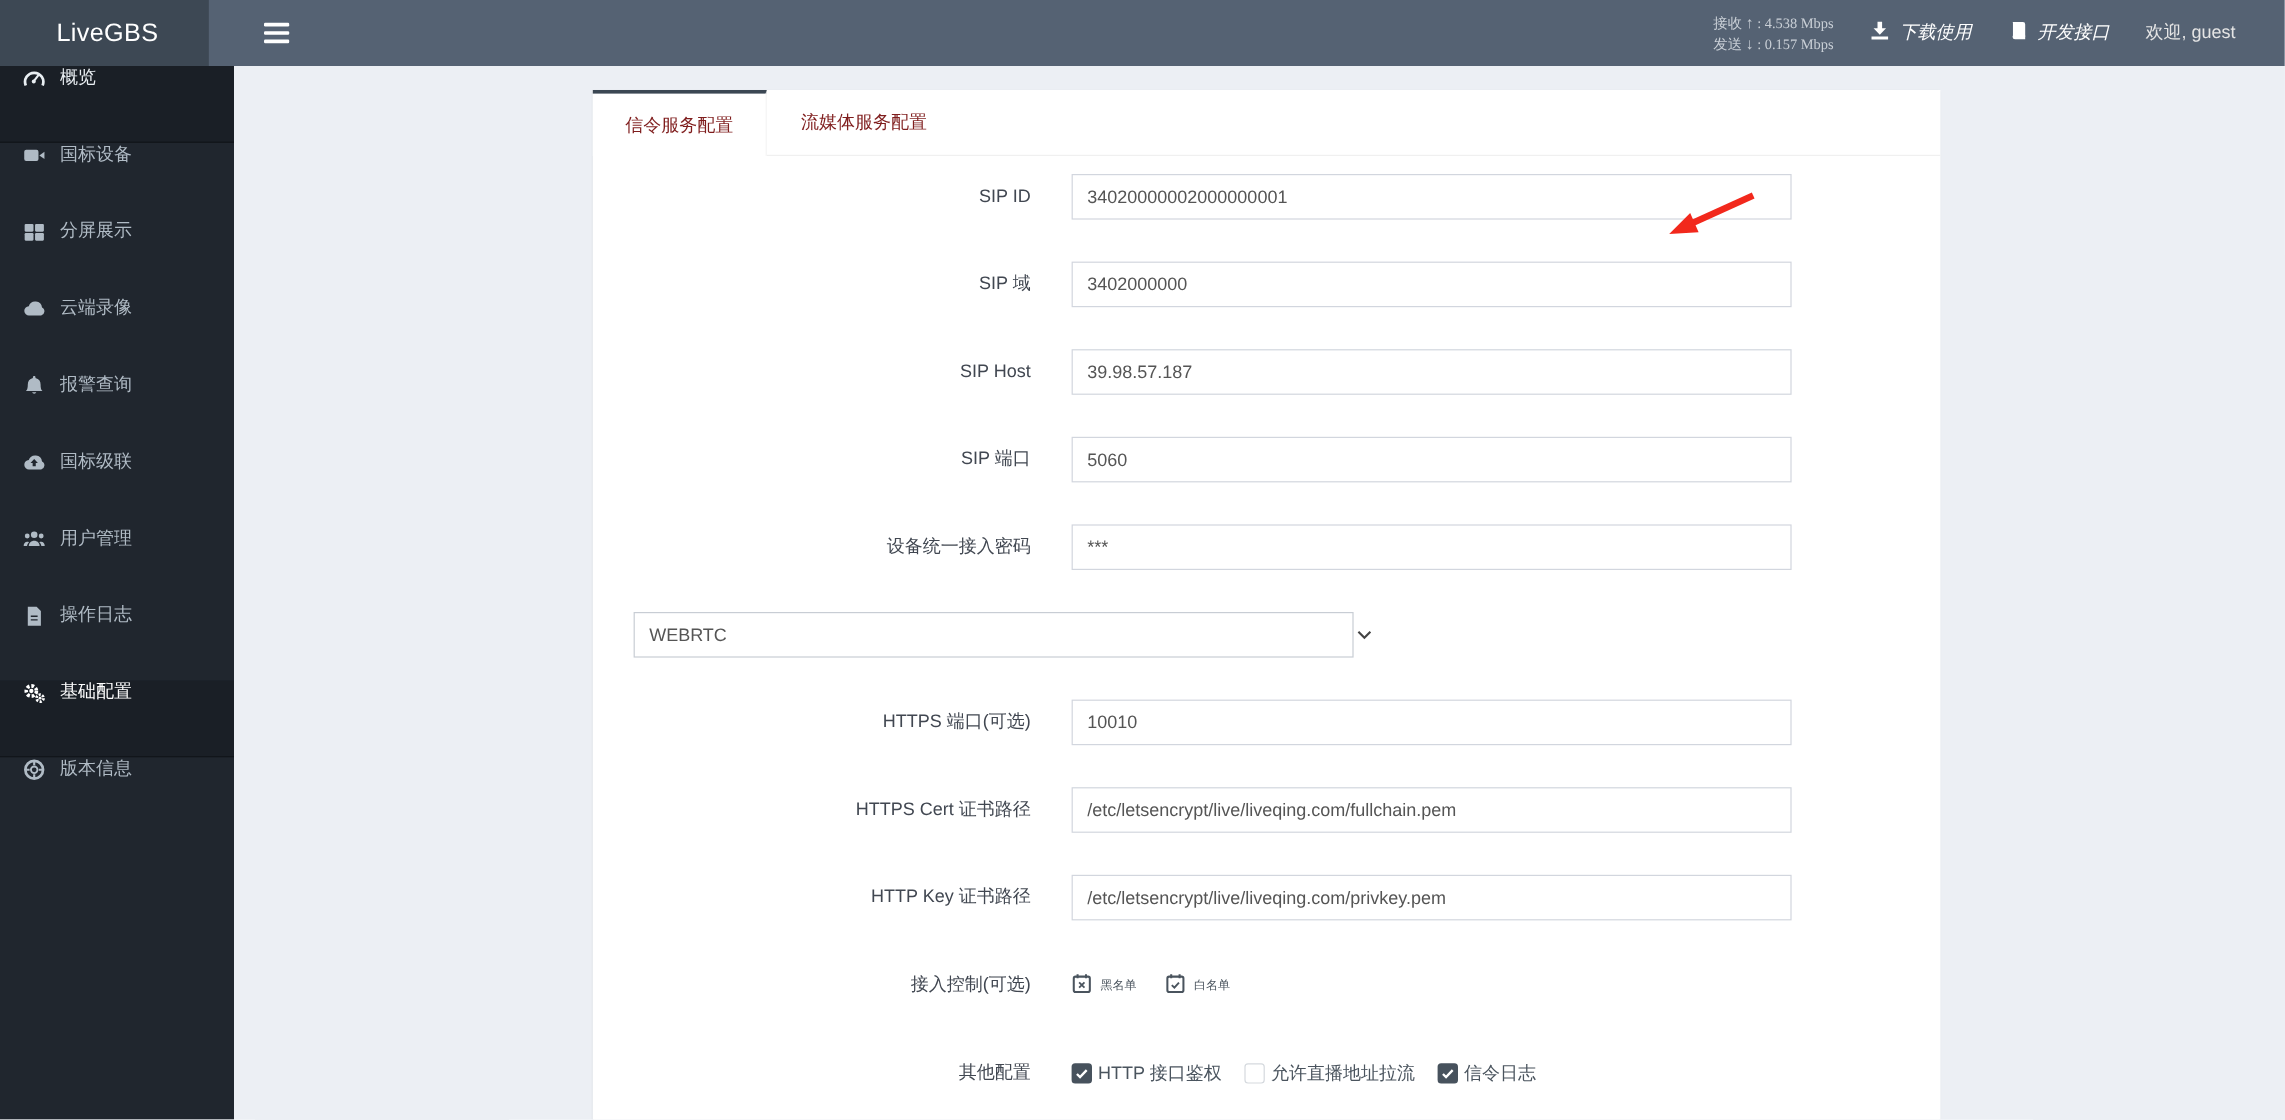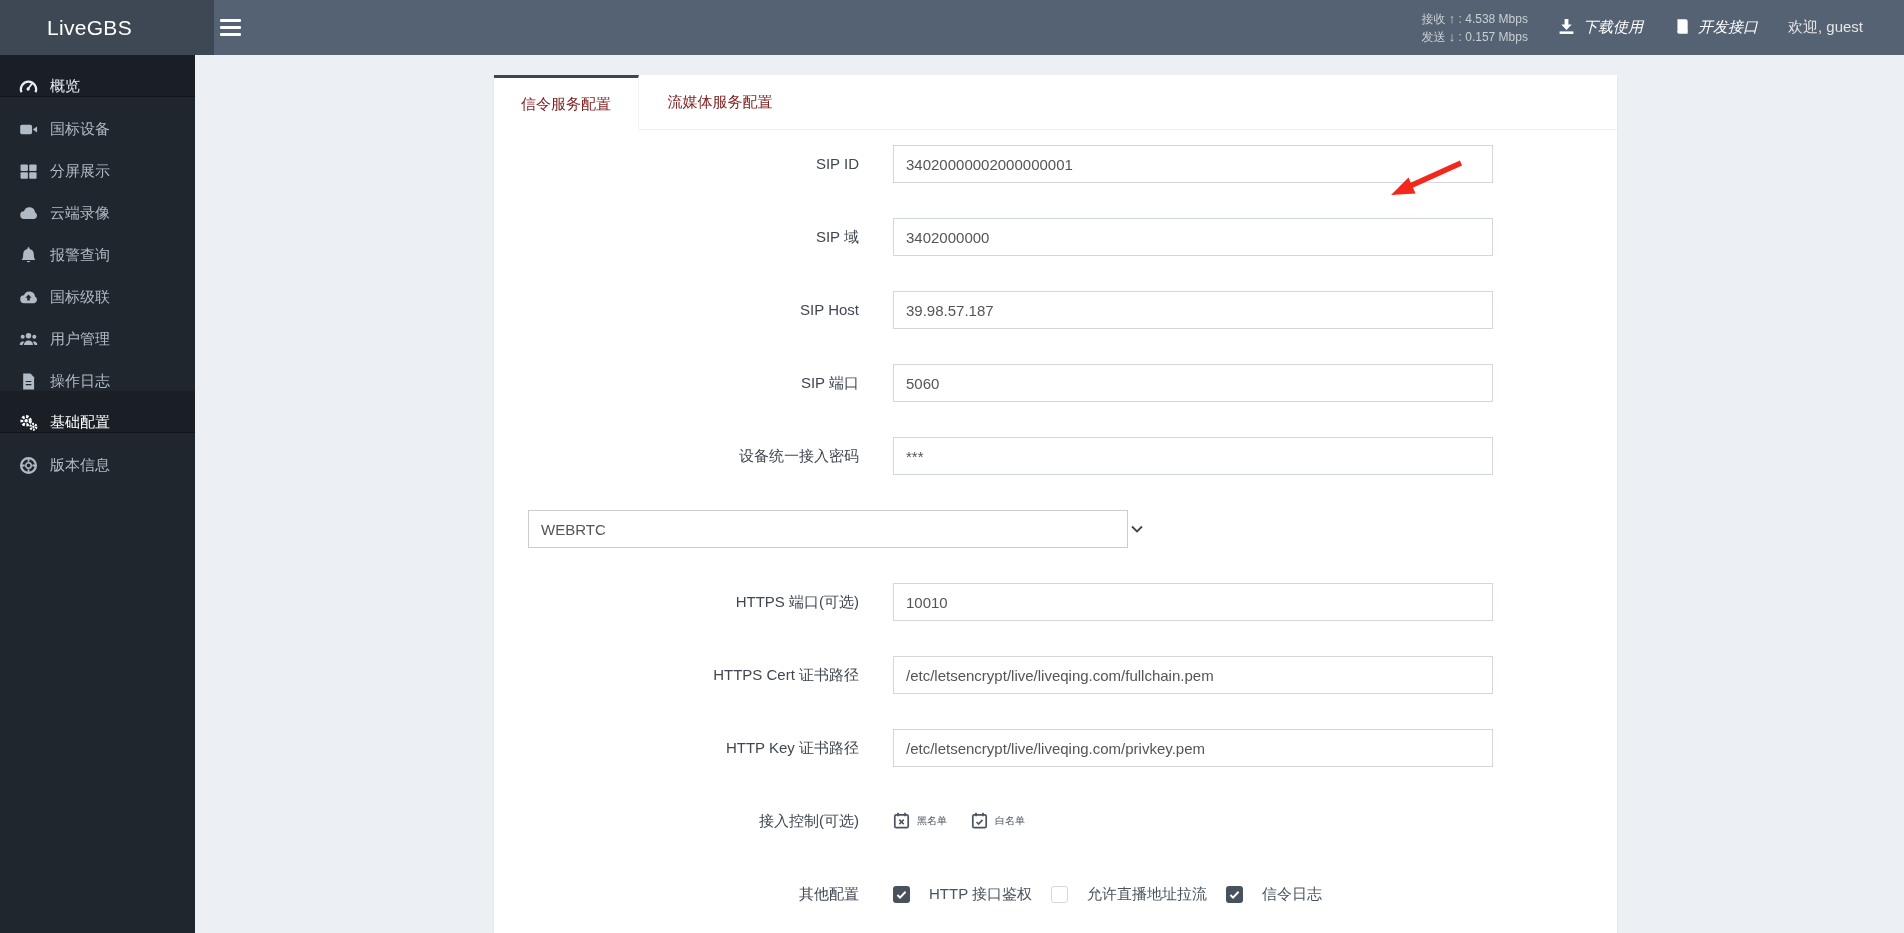--- a/index.html
+++ b/index.html
@@ -7,35 +7,35 @@
     --side-text:#b0bbc5; --page-bg:#eceff4; --tab-accent:#3b4753; --input-border:#d2d6de;
     --ink:#414751; --value-ink:#555; --slate:#4a545e; --cb-fill:#47525d; --arrow-red:#f2281c;
     --nav-muted:#c9cfd6;
   }
   *{margin:0;padding:0;box-sizing:border-box;}
   html,body{width:1904px;height:933px;overflow:hidden;}
   body{font-family:"Liberation Sans","DejaVu Sans",sans-serif;background:var(--page-bg);position:relative;}
 
   
   .header{position:absolute;left:0;top:0;width:1904px;height:55px;background:var(--navbar-bg);z-index:5;}
-  .logo{position:absolute;left:0;top:0;width:214px;height:55px;background:var(--logo-bg);
+  .logo{position:absolute;left:0;top:0;width:174px;height:55px;background:var(--logo-bg);
         color:#fff;font-size:21px;line-height:55px;padding-left:47px;letter-spacing:.3px;}
   .hamburger{position:absolute;left:207px;top:0;height:55px;width:46px;display:flex;flex-direction:column;
         justify-content:center;align-items:center;gap:4px;cursor:pointer;}
   .hamburger i{display:block;width:21px;height:3px;background:#fff;border-radius:1px;}
   .header-right{position:absolute;right:41px;top:0;height:55px;display:flex;align-items:center;gap:30px;}
-  .net-stats{font-size:12px;color:var(--nav-muted);line-height:17px;white-space:nowrap;}
+  .net-stats{font-size:12px;color:var(--nav-muted);line-height:17px;white-space:nowrap;font-family:Liberation Serif, serif;}
   .net-stats .arr{font-weight:bold;font-size:13px;}
   .nav-item{display:flex;align-items:center;gap:8px;color:#fff;font-size:15px;cursor:pointer;white-space:nowrap;font-style:italic;}
   .nav-item svg{width:17px;height:17px;}
   .welcome{color:#e5e5e5;font-size:15px;white-space:nowrap;}
 
   
   .sidebar{position:absolute;left:0;top:55px;width:195px;bottom:0;background:var(--side-bg);}
-  .side-item{height:42px;display:flex;align-items:flex-end;color:var(--side-text);font-size:15px;cursor:pointer;}
+  .side-item{height:64px;display:flex;align-items:flex-start;color:var(--side-text);font-size:15px;cursor:pointer;}
   .side-item .ic{width:20px;height:20px;margin-left:18px;display:flex;align-items:center;justify-content:center;}
   .side-item .ic svg{width:19px;height:19px;}
   .side-item .lbl{margin-left:12px;}
   .side-item.hi{background:var(--side-hi-bg);border-bottom:1px solid #11151a;color:#e9eef2;}
   .side-item.active{color:#fff;}
 
   
   .main{position:absolute;left:195px;top:55px;right:0;bottom:0;background:var(--page-bg);}
   .card{position:absolute;left:299px;top:20px;width:1123px;height:900px;background:#fff;
         box-shadow:0 1px 2px rgba(0,0,0,.08);}
@@ -49,21 +49,21 @@
   .form-label{flex:none;width:365px;text-align:right;font-size:15px;color:var(--ink);line-height:38px;}
   .form-ctrl{flex:none;margin-left:34px;width:628px;position:relative;}
   .text-input{width:600px;height:38px;border:1px solid var(--input-border);padding:0 12px;
         font-size:15px;color:var(--value-ink);font-family:inherit;background:#fff;border-radius:0;outline:none;}
   .select-box{width:600px;height:38px;border:1px solid #c8cdd4;display:flex;align-items:center;
         padding:0 12px;font-size:15px;color:var(--value-ink);cursor:pointer;background:#fff;}
   .select-box .chev{position:absolute;right:11px;top:11px;width:16px;height:16px;color:#444;}
   .inline-items{display:flex;align-items:center;height:38px;gap:24px;}
   .link-item{display:flex;align-items:center;gap:7px;color:var(--slate);font-size:10px;cursor:pointer;}
   .link-item svg{width:17px;height:17px;}
-  .cb-item{display:flex;align-items:center;gap:19px;color:var(--slate);font-size:15px;cursor:pointer;}
+  .cb-item{display:flex;align-items:center;gap:5px;color:var(--slate);font-size:15px;cursor:pointer;}
   .cb{width:17px;height:17px;border-radius:3px;flex:none;position:relative;}
   .cb.on{background:var(--cb-fill);}
   .cb.off{background:#fff;border:1px solid #d5d9de;}
   .cb svg{position:absolute;left:2px;top:2px;width:13px;height:13px;}
   .annot-arrow{position:absolute;left:488px;top:-63px;width:84px;height:48px;pointer-events:none;z-index:3;}
 </style>
 </head>
 <body>
 
 <div class="header">

